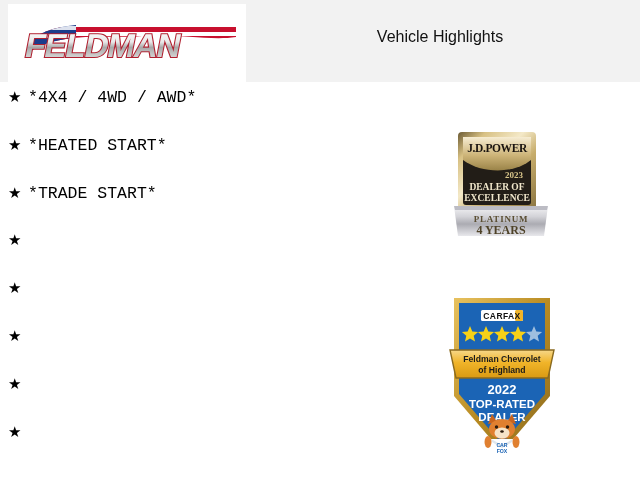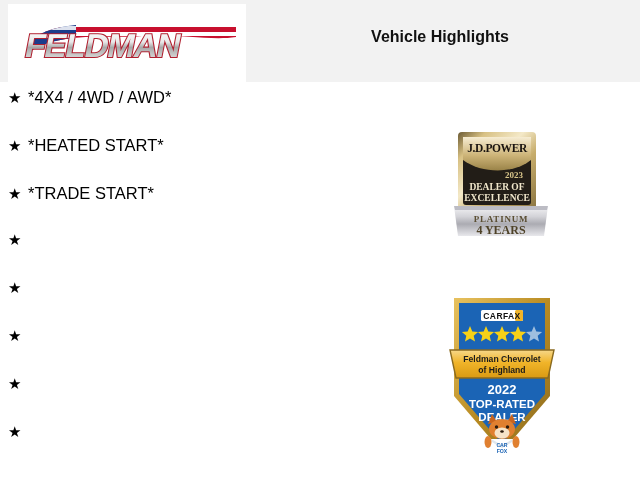--- a/index.html
+++ b/index.html
@@ -33,21 +33,21 @@
     font-weight:bold;
     font-size:13.5px;
     letter-spacing:-0.2px;
     color:#111111;
     white-space:nowrap;
   }
   .page-title{
     position:absolute;left:300px;top:28px;width:280px;
     text-align:center;
     font-family:"Liberation Sans", sans-serif;
-    font-weight:bold;
+    font-weight:normal;
     font-size:16px;
     color:#111111;
   }
 
   
   .highlights{
     position:absolute;left:0px;top:88px;width:420px;
     list-style:none;margin:0;padding:0;
   }
   .hl-item{
@@ -56,21 +56,21 @@
     padding-left:8px;
   }
   .hl-star{
     font-size:15px;
     color:#000000;
     line-height:1;
     width:20px;
     flex:0 0 20px;
   }
   .hl-text{
-    font-family:Liberation Sans, sans-serif;
+    font-family:Liberation Mono, monospace;
     font-size:16.5px;
     color:#000000;
     white-space:nowrap;
     letter-spacing:0px;
   }
 
   
   .jdp-badge{
     position:absolute;left:452px;top:130px;width:98px;height:108px;
   }

